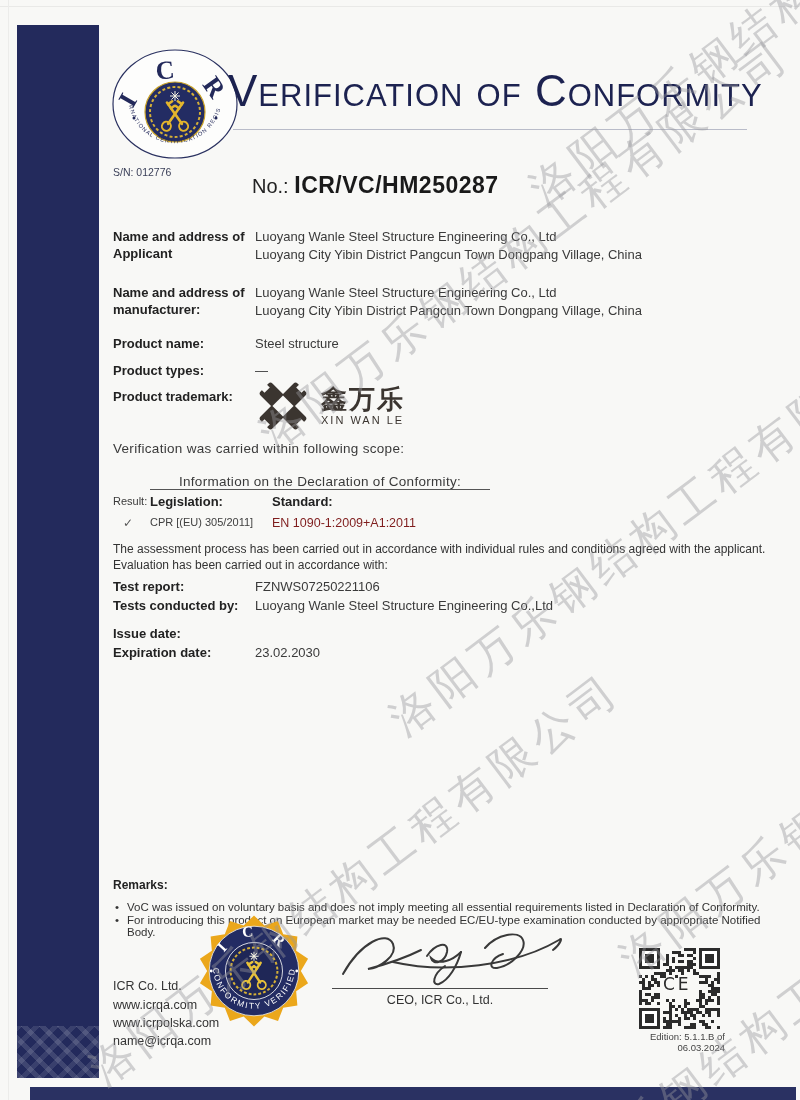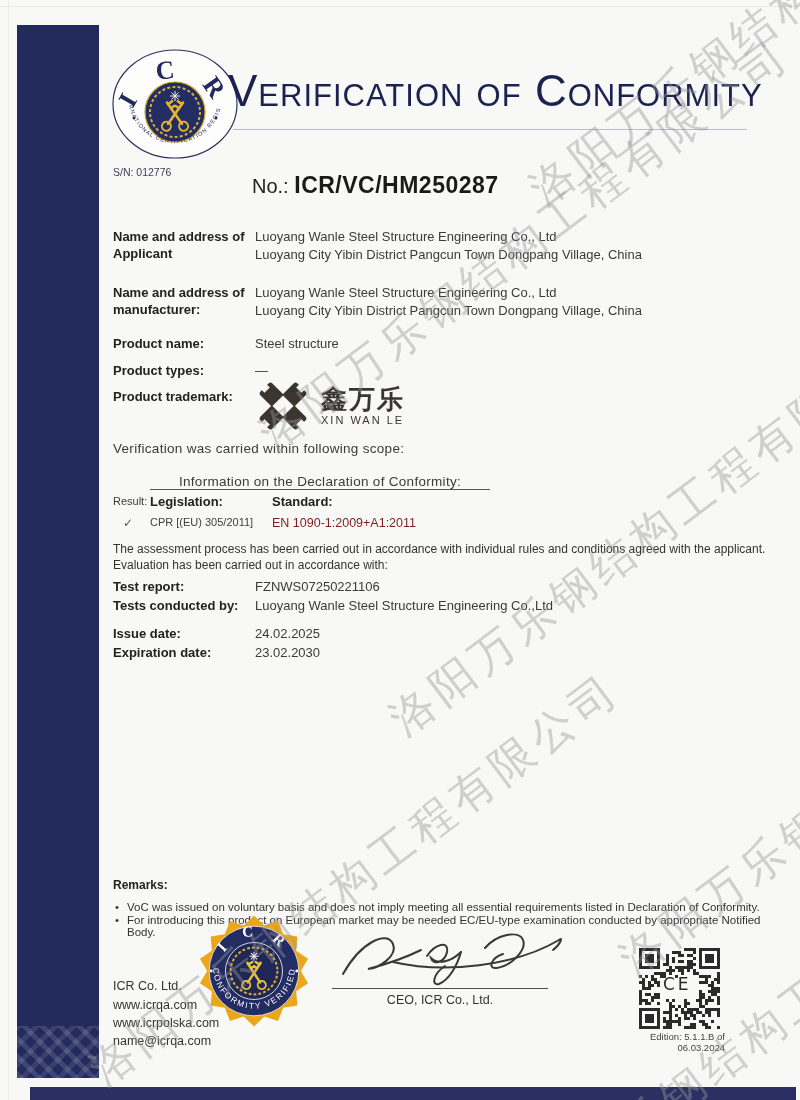--- a/index.html
+++ b/index.html
@@ -183,21 +183,20 @@
   <div class="assess">
     <div>The assessment process has been carried out in accordance with individual rules and conditions agreed with the applicant.</div>
     <div>Evaluation has been carried out in accordance with:</div>
   </div>
 
   <div class="lbl" style="top:578px;width:140px">Test report:</div>
   <div class="val" style="top:578px">FZNWS07250221106</div>
   <div class="lbl" style="top:597px;width:140px">Tests conducted by:</div>
   <div class="val" style="top:597px">Luoyang Wanle Steel Structure Engineering Co.,Ltd</div>
   <div class="lbl" style="top:625px;width:140px">Issue date:</div>
-  <div class="val" style="top:625px">24.02.2025</div>
   <div class="lbl" style="top:644px;width:140px">Expiration date:</div>
   <div class="val" style="top:644px">23.02.2030</div>
 
   <div class="remarks-label">Remarks:</div>
   <div class="bullet" style="top:893px">VoC was issued on voluntary basis and does not imply meeting all essential requirements listed in Declaration of Conformity.</div>
   <div class="bullet" style="top:906px">For introducing this product on European market may be needed EC/EU-type examination conducted by appropriate Notified Body.</div>
 
   <div class="footer-text" style="top:979px">ICR Co. Ltd.</div>
   <div class="footer-text" style="top:998px">www.icrqa.com</div>
   <div class="footer-text" style="top:1016px">www.icrpolska.com</div>

